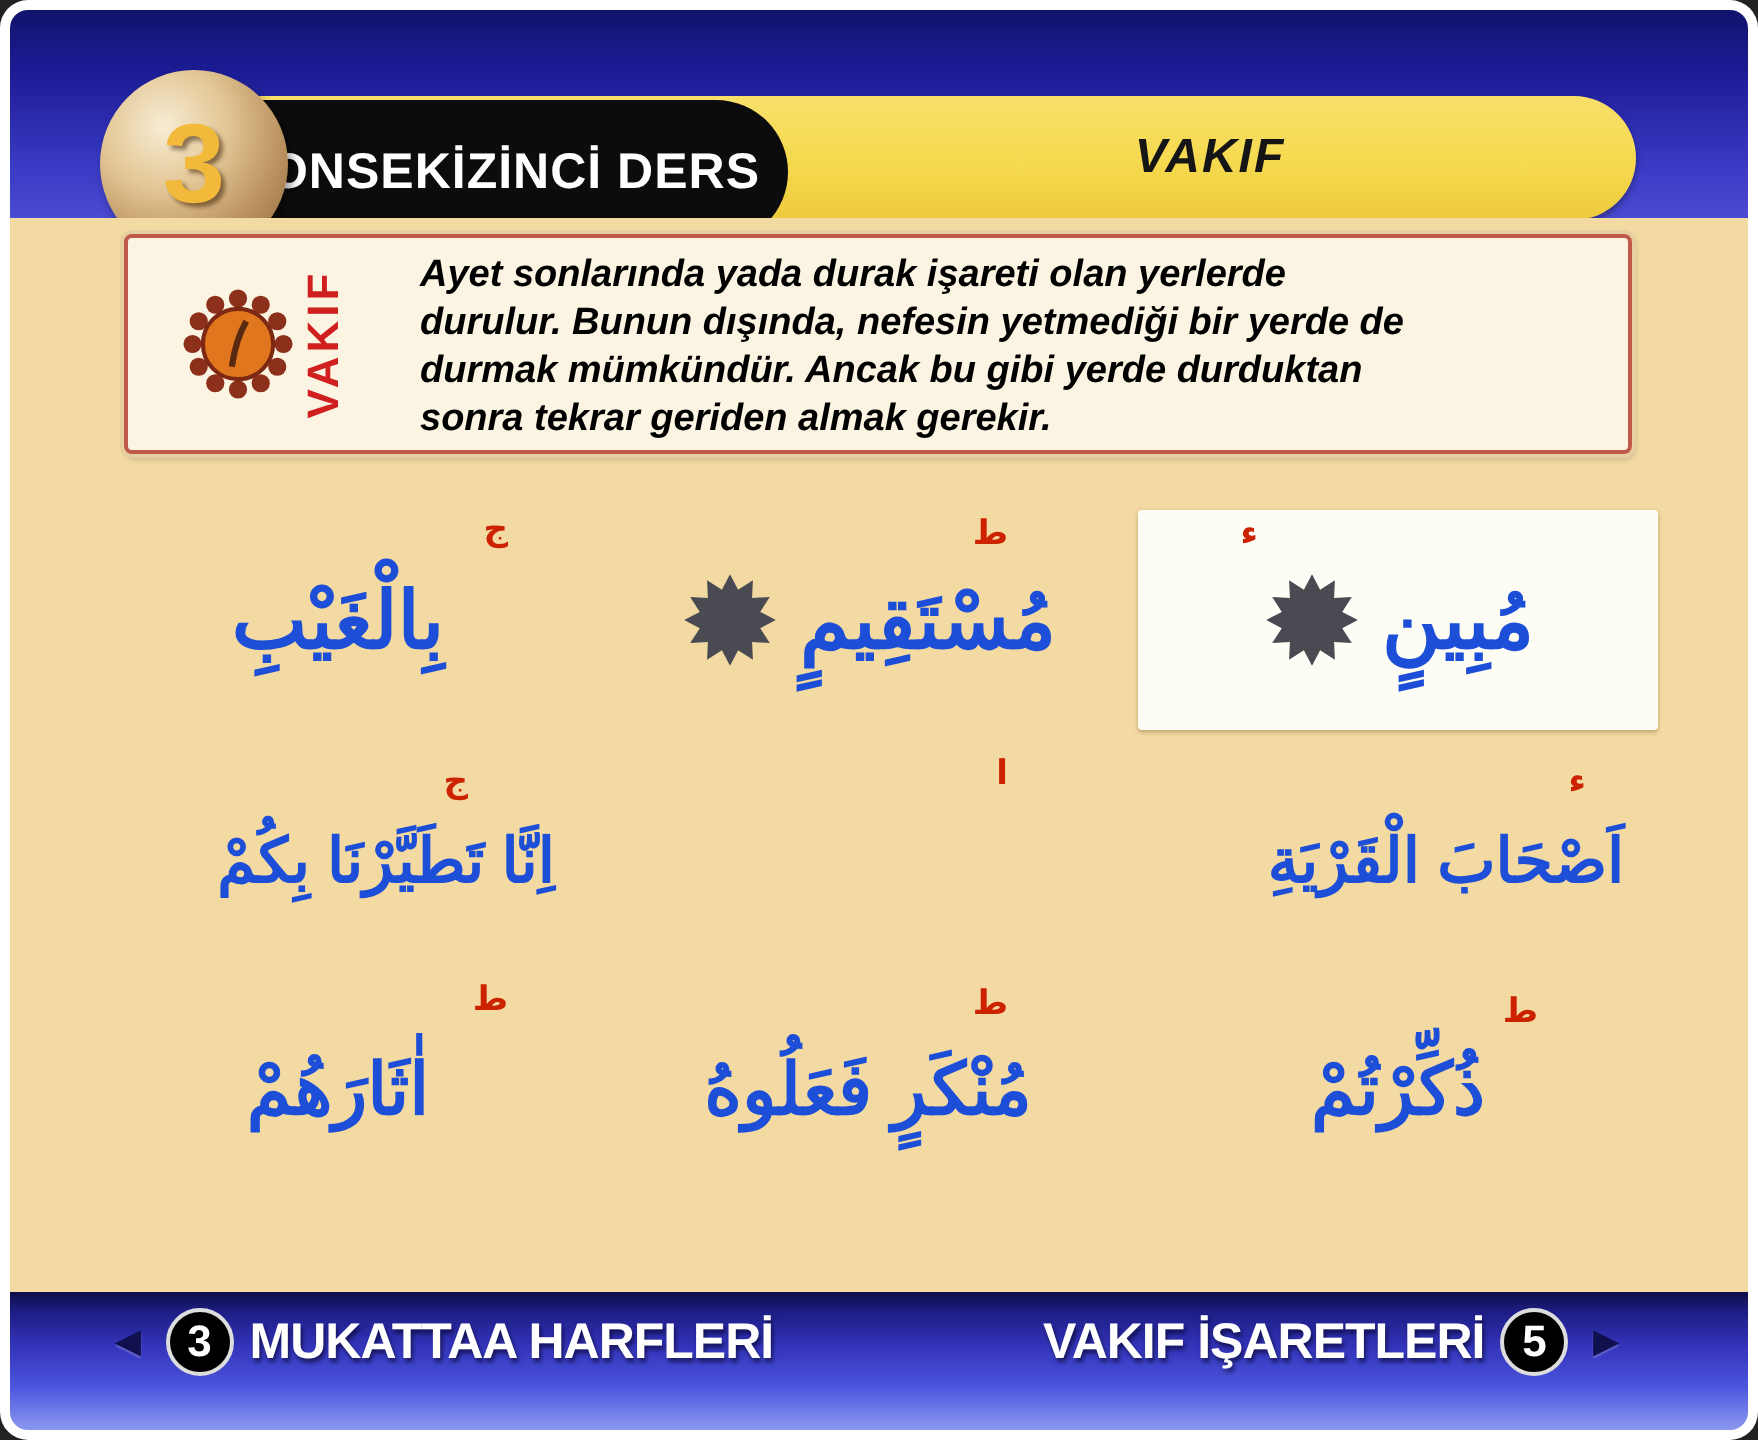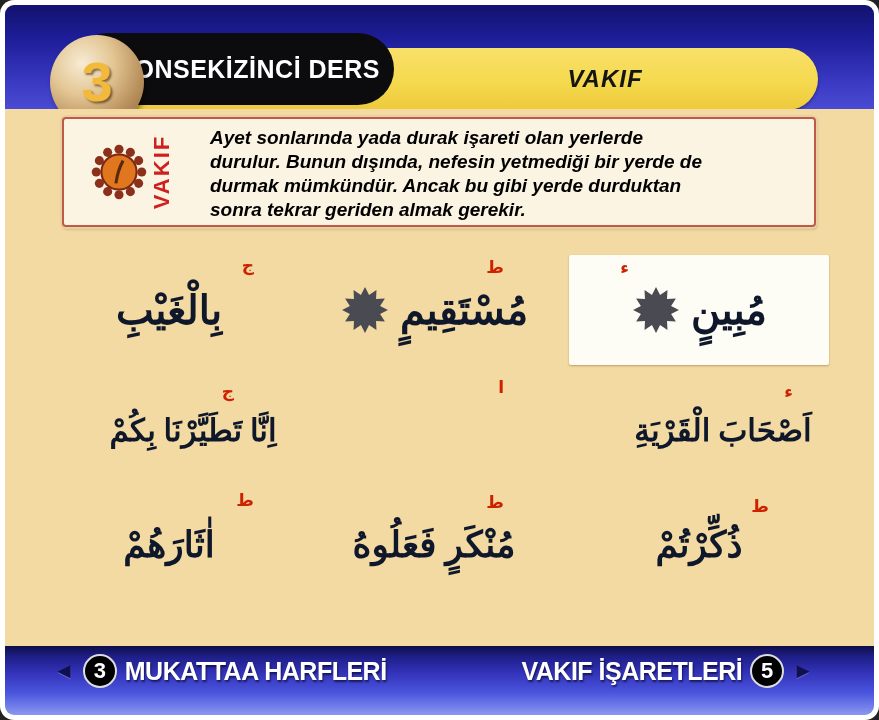--- a/index.html
+++ b/index.html
@@ -19,21 +19,21 @@
     position:absolute;left:5px;top:109px;right:5px;height:537px;
     background:#f3d9a2;
   }
   
   .yellow-bar{
     position:absolute;left:100px;top:48px;width:718px;height:62px;
     background:linear-gradient(180deg,#f8e06a 0%,#f5d94e 55%,#edca3a 100%);
     border-radius:31px;box-shadow:0 2px 3px rgba(0,0,0,.35);
   }
   .black-pill{
-    position:absolute;left:72px;top:33px;width:322px;height:72px;
+    position:absolute;left:72px;top:50px;width:322px;height:72px;
     background:#0c0c0e;border-radius:36px;
     display:flex;align-items:center;justify-content:flex-end;
     padding-right:14px;box-sizing:border-box;
   }
   .lesson-title{
     color:#ffffff;font-weight:bold;font-size:25px;letter-spacing:.5px;
     font-family:"Liberation Sans",sans-serif;white-space:nowrap;
   }
   .topic-title{
     position:absolute;left:392px;top:48px;width:426px;height:62px;
@@ -77,21 +77,21 @@
   .row-3{top:490px;}
   .cell{
     position:relative;display:flex;align-items:center;justify-content:center;
     direction:rtl;
   }
   .row-1 .cell,.row-2 .cell,.row-3 .cell{position:absolute;height:110px;}
   .c-right{right:20px;width:260px;}
   .c-mid{right:285px;width:260px;}
   .c-left{right:555px;width:250px;}
   .arabic{
-    font-family:Liberation Serif, serif;color:#0f172a;font-weight:bold;
+    font-family:Liberation Sans, sans-serif;color:#1d4ed8;font-weight:bold;
     white-space:nowrap;direction:rtl;
   }
   .sz-lg{font-size:40px;}
   .sz-md{font-size:31px;margin-left:48px;}
   .sz-sm{font-size:36px;}
   .highlight{
     background:#fdfcf5;border-radius:2px;box-shadow:0 1px 2px rgba(120,90,40,.45);
   }
   .ayah-rosette-icon{width:50px;height:50px;margin-right:10px;flex:0 0 auto;}
   .waqf-mark{

